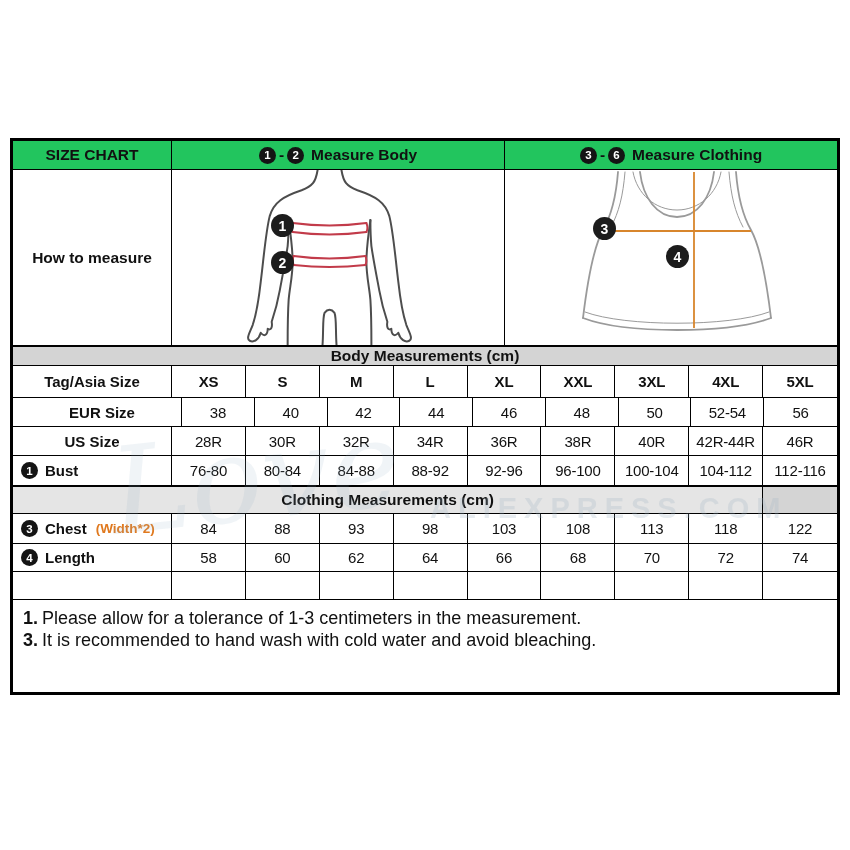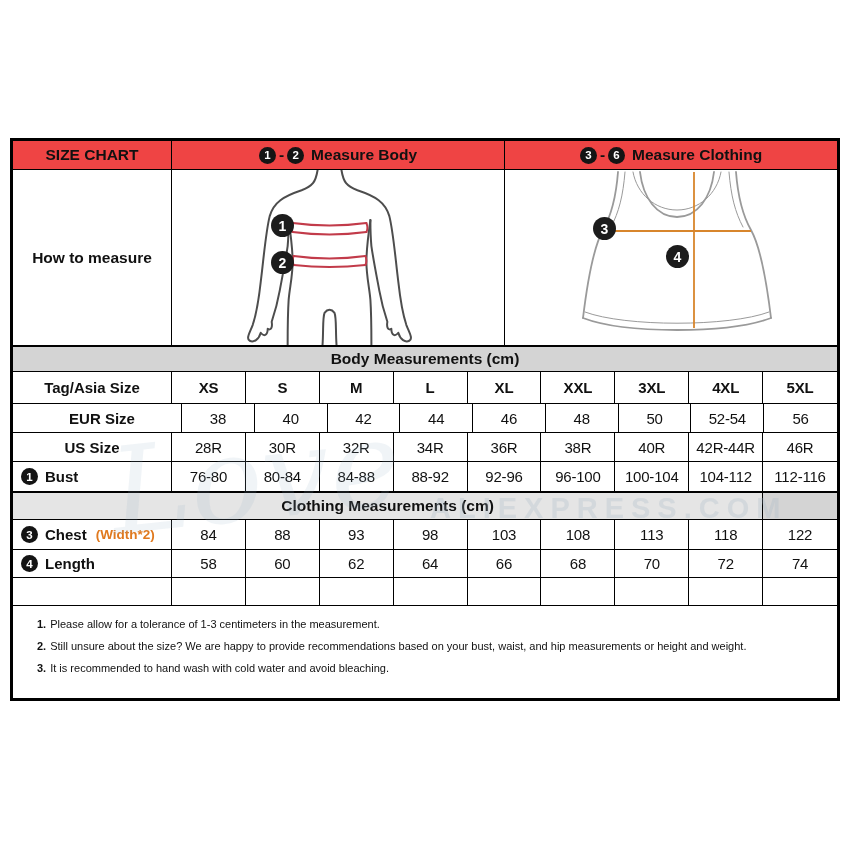--- a/index.html
+++ b/index.html
@@ -12,61 +12,61 @@
 
   
   .row3{display:grid;grid-template-columns:159px 333px 1fr;}
   .grid-row{display:grid;grid-template-columns:159px repeat(9,1fr);}
   .cell{box-sizing:border-box;border-right:1.5px solid #000;display:flex;
         align-items:center;justify-content:center;overflow:hidden;}
   .cell:last-child{border-right:none;}
   .bb{border-bottom:1.5px solid #000;}
 
   
-  .header-row{height:28px;background:#ef4444;font-weight:bold;font-size:15.5px;}
+  .header-row{height:28px;background:#22c55e;font-weight:bold;font-size:15.5px;}
   .hdr-badges{display:inline-flex;align-items:center;gap:2px;margin-right:7px;}
   .dash{font-weight:bold;margin:0 1px;}
 
   
   .badge{display:inline-flex;align-items:center;justify-content:center;
          width:17px;height:17px;border-radius:50%;background:#141414;color:#fff;
          font-size:11.5px;font-weight:bold;flex:none;}
   .fbadge{position:absolute;width:23px;height:23px;border-radius:50%;
           background:#1c1c1c;color:#fff;display:flex;align-items:center;
           justify-content:center;font-size:14px;font-weight:bold;z-index:3;}
 
   
   .fig-row{height:175px;}
   .how-to{font-weight:bold;font-size:15.5px;}
   .fig{position:relative;}
   .fig svg{position:absolute;left:0;top:0;width:100%;height:100%;}
 
   
-  .banner{height:26px;background:#d4d4d4;display:flex;align-items:center;
+  .banner{height:20px;background:#d4d4d4;display:flex;align-items:center;
           justify-content:center;font-weight:bold;font-size:15.5px;
           border-bottom:1.5px solid #000;border-top:0.5px solid #000;box-sizing:border-box;}
   .banner2{height:28px;border-bottom:1.5px solid #000;border-top:0.5px solid #000;box-sizing:border-box;}
   .banner2 .bn-main{grid-column:1/10;background:#e5e5e5;display:flex;align-items:center;
           justify-content:center;font-weight:bold;font-size:15.5px;
           border-right:1.5px solid #000;box-sizing:border-box;}
   .banner2 .bn-end{grid-column:10/11;background:#d4d4d4;}
 
   
   .lab{font-weight:bold;font-size:15px;}
   .left-lab{justify-content:flex-start;padding-left:8px;gap:7px;font-weight:bold;font-size:15px;}
   .val{font-size:15px;font-weight:normal;letter-spacing:-0.2px;}
   .val.boldv{font-weight:bold;}
   .note-orange{color:#e0791e;font-size:13.5px;font-weight:bold;margin-left:2px;}
 
   .empty-row{height:27px;}
   .empty-row .cell{border-bottom:none;}
 
   
-  .notes{box-sizing:border-box;min-height:92px;padding:7px 10px 8px 24px;
-         font-size:11px;line-height:22px;}
+  .notes{box-sizing:border-box;min-height:92px;padding:7px 10px 8px 10px;
+         font-size:18px;line-height:22px;}
   .note-line b{margin-right:4px;}
 
   
   .wm{position:absolute;z-index:4;pointer-events:none;white-space:nowrap;}
   .wm-script{left:110px;top:408px;font-family:"DejaVu Serif",serif;font-style:italic;
              font-size:120px;color:rgba(150,175,196,0.14);transform:rotate(-6deg);}
   .wm-brand{left:430px;top:492px;font-weight:bold;font-size:29px;letter-spacing:7px;
             color:rgba(160,178,196,0.25);}
 </style>
 </head>
@@ -259,18 +259,17 @@
         <div class="cell"></div>
         <div class="cell"></div>
         <div class="cell"></div>
         <div class="cell"></div>
         <div class="cell"></div>
         <div class="cell"></div>
       </div>
 
     <div class="notes" id="notes">
         <div class="note-line"><b>1.</b><span>Please allow for a tolerance of 1-3 centimeters in the measurement.</span></div>
-        <div class="note-line"><b>2.</b><span>Still unsure about the size? We are happy to provide recommendations based on your bust, waist, and hip measurements or height and weight.</span></div>
         <div class="note-line"><b>3.</b><span>It is recommended to hand wash with cold water and avoid bleaching.</span></div>
       </div>
 
   </div>
 </div>
 
 </body></html>

